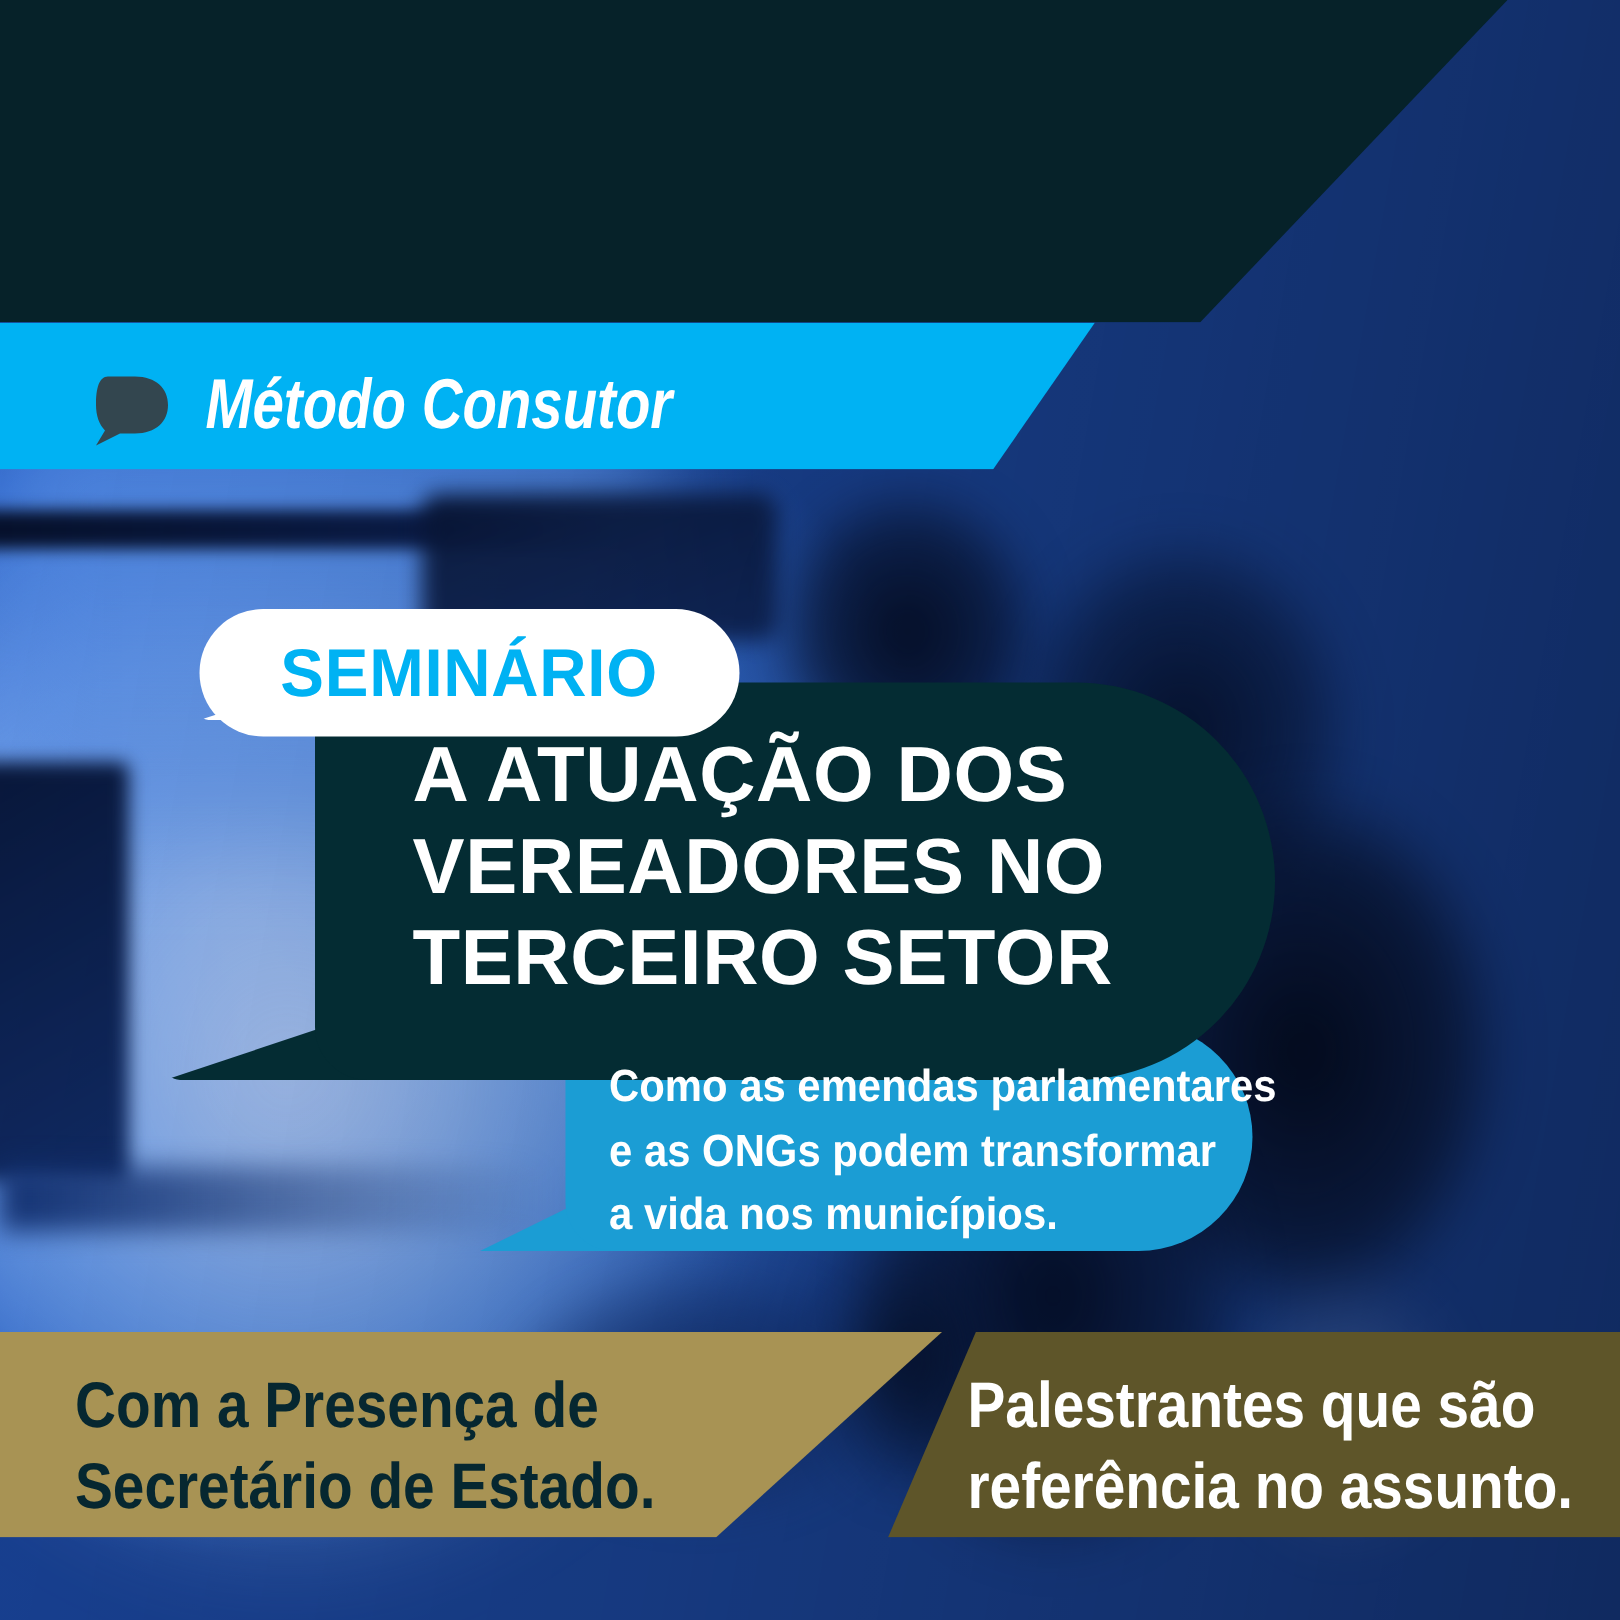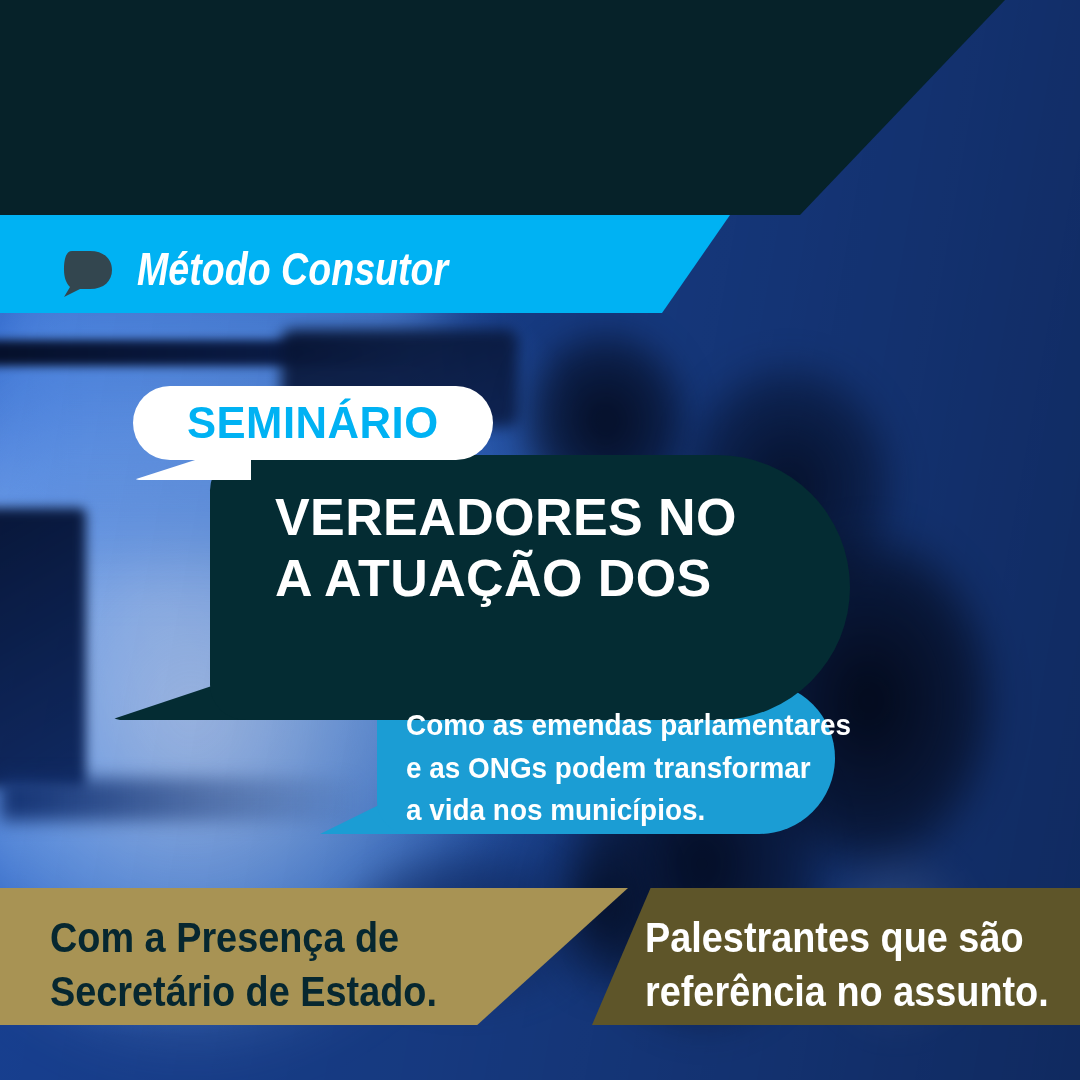--- a/index.html
+++ b/index.html
@@ -127,24 +127,24 @@
     transform:scaleX(.80);
     transform-origin:left center;
     white-space:nowrap;
     z-index:6;
   }
 
   
   .badge-wrap{position:absolute;left:133px;top:386px;z-index:9;}
   .badge{
     position:relative;
-    width:360px;height:74px;
+    width:360px;height:85px;
     background:#ffffff;
     border-radius:44px;
-    display:flex;align-items:center;justify-content:center;
+    display:flex;align-items:center;justify-content:center;margin-top:20px;
   }
   .badge-tail{
     position:absolute;left:0px;top:56px;
     width:118px;height:38px;
     background:#ffffff;
     clip-path:polygon(100% 0, 100% 100%, 0 100%);
     border-bottom-left-radius:6px;
   }
   .badge-text{
     position:relative;z-index:2;
@@ -279,22 +279,23 @@
   <div class="badge-wrap">
     <div class="badge-tail"></div>
     <div class="badge">
       <span class="badge-text">SEMINÁRIO</span>
     </div>
   </div>
 
   <div class="title-tail"></div>
   <div class="titleblock"></div>
   <div class="title-text">
+    <div>A ATUAÇÃO DOS</div>
     <div>VEREADORES NO</div>
-    <div>A ATUAÇÃO DOS</div>
+    <div>TERCEIRO SETOR</div>
   </div>
 
   <div class="sub-tail"></div>
   <div class="subblock"></div>
   <div class="sub-text">
     <div>Como as emendas parlamentares</div>
     <div>e as ONGs  podem transformar</div>
     <div>a vida nos municípios.</div>
   </div>
 

